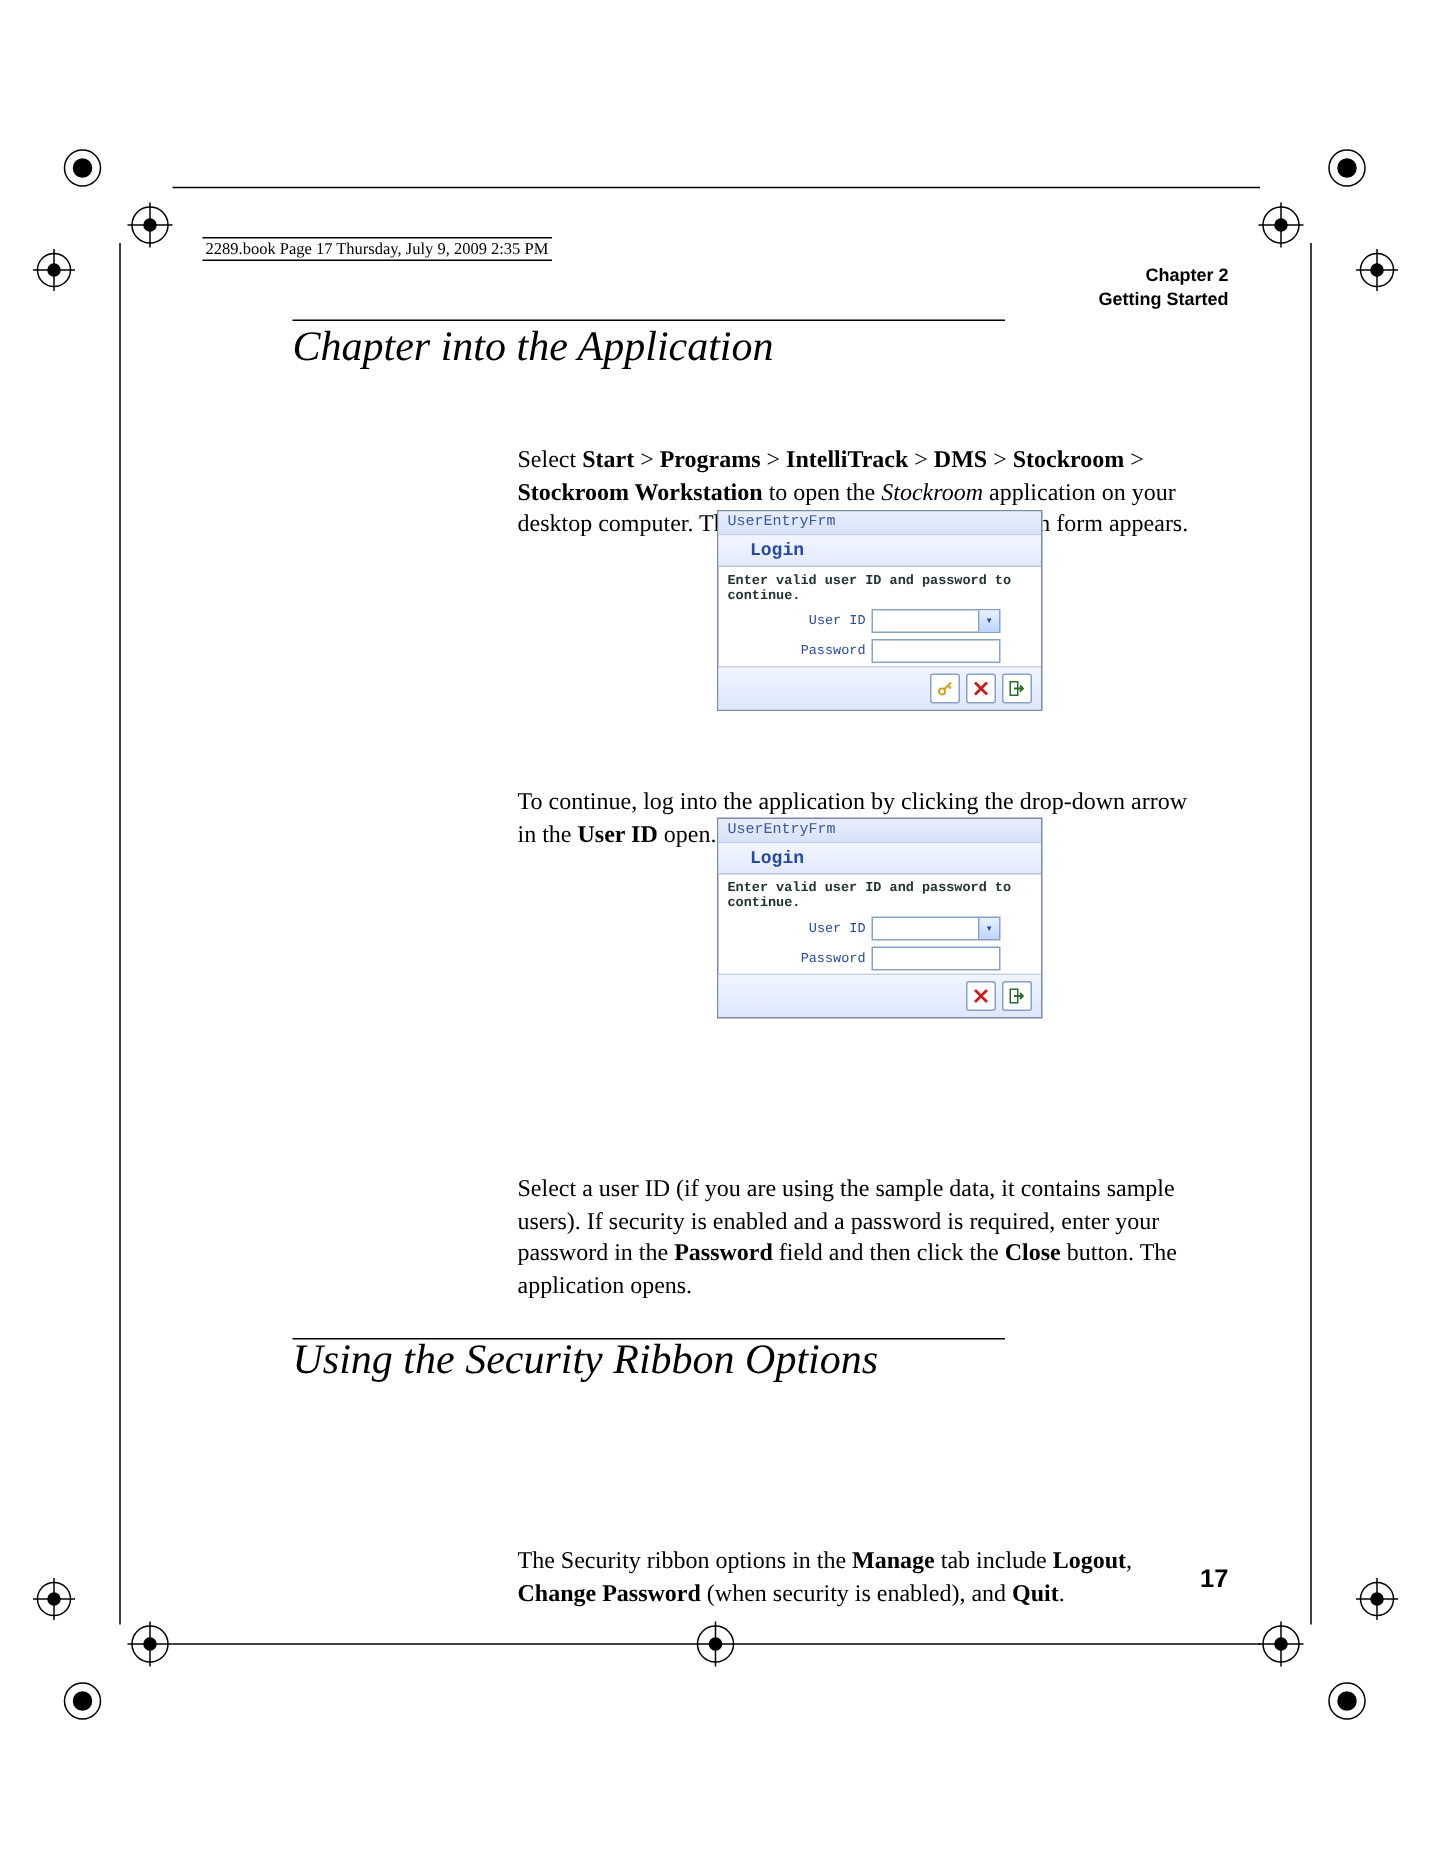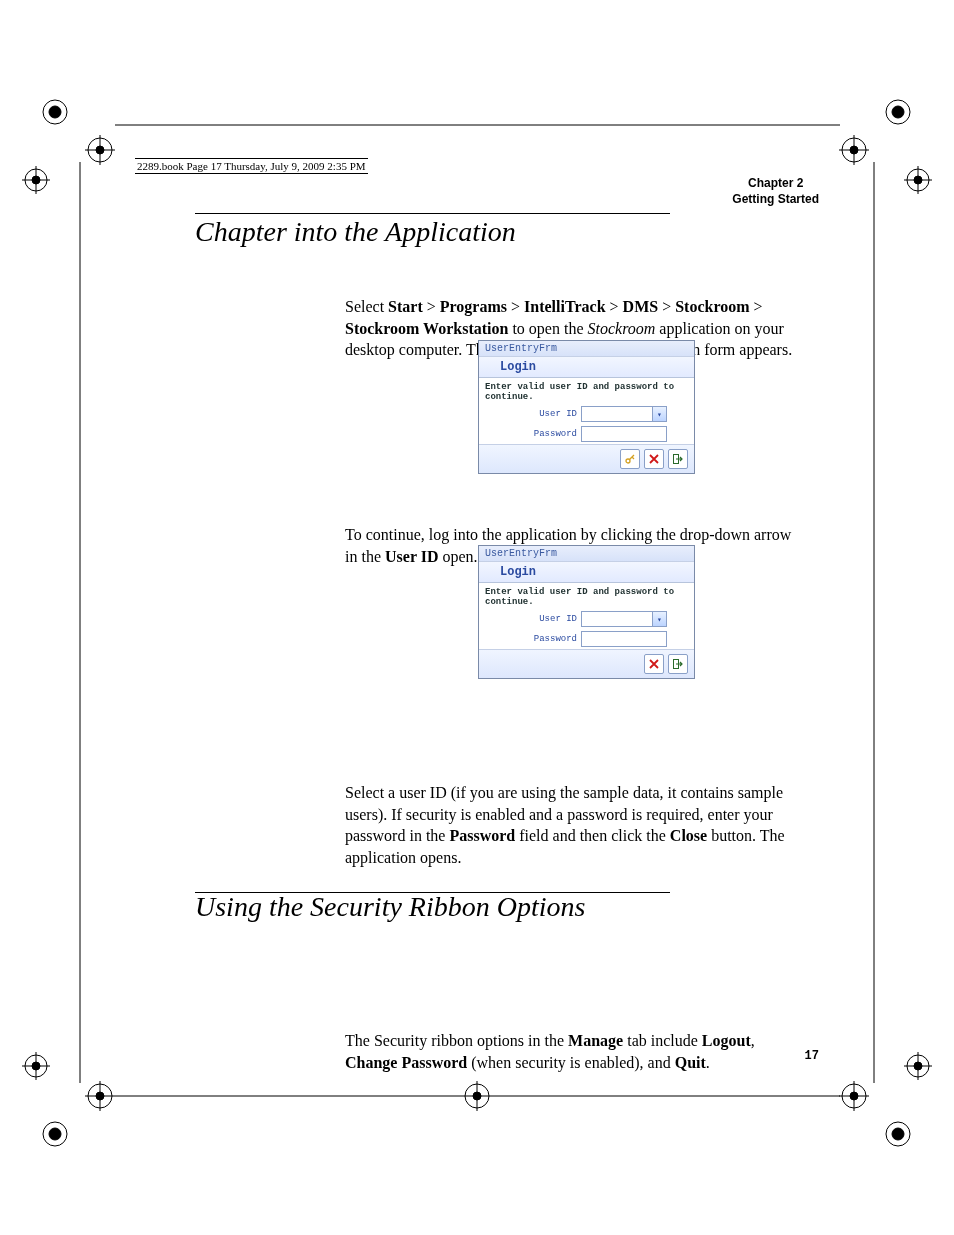--- a/index.html
+++ b/index.html
@@ -19,21 +19,21 @@
     font-size:11px;
     border-top:1px solid #000;
     border-bottom:1px solid #000;
     padding:1px 2px;
     margin-top:46px;
   }
   
   .chapter-hdr{
     position:absolute;
     top:175px;right:135px;
-    text-align:center;
+    text-align:right;
     font-family:Arial,Helvetica,sans-serif;
     font-size:12px;
     font-weight:bold;
     line-height:1.35;
   }
   .section-title{
     position:absolute;
     left:195px;
     font-style:italic;
     font-family:"Times New Roman",serif;
@@ -53,23 +53,23 @@
     line-height:1.35;
     font-family:"Times New Roman",serif;
     margin-top:34px;
   }
   .bold{font-weight:bold}
   .ital{font-style:italic}
   .page-no{
     position:absolute;
     right:135px;
     bottom:172px;
-    font-family:Liberation Mono, monospace;
+    font-family:Liberation Sans, sans-serif;
     font-weight:bold;
-    font-size:12px;
+    font-size:17px;
   }
   
   .login-frm{
     position:absolute;
     left:478px;
     width:215px;
     border:1px solid #7a8aa8;
     font-family:Liberation Mono, monospace;
     font-size:10px;
     background:#fff;

